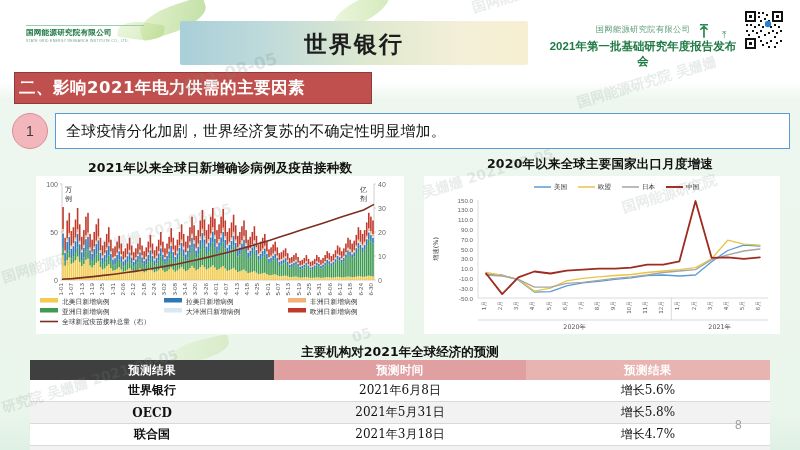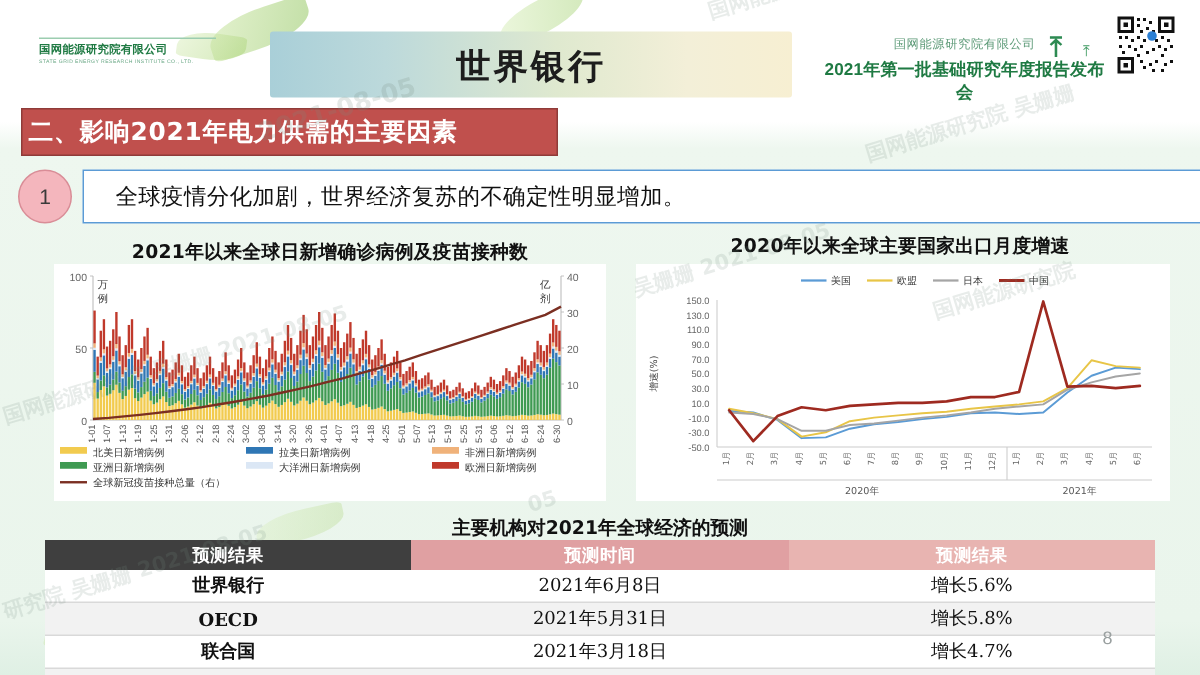--- a/index.html
+++ b/index.html
@@ -67,21 +67,21 @@
   
   .bullet-circle{
     position:absolute;left:12px;top:113px;width:34px;height:34px;border-radius:50%;
     background:#f4b6bd;border:1.4px solid #d98d97;
     display:flex;align-items:center;justify-content:center;
     font-size:14px;color:#3a3a3a;font-weight:normal;
   }
   .bullet-box{
     position:absolute;left:55px;top:113px;width:733px;height:34px;
     background:#ffffff;border:1.4px solid #5b9bd5;
-    display:flex;align-items:center;padding-left:11px;
+    display:flex;align-items:center;
   }
   .bullet-box .txt{
     font-size:15px;color:#111;padding-left:10px;letter-spacing:.2px;
     font-family:"DejaVu Sans","Liberation Sans",sans-serif;
   }
 
   
   .chart-title{
     position:absolute;font-size:12.5px;font-weight:bold;color:#111;text-align:center;
     font-family:"DejaVu Sans","Liberation Sans",sans-serif;letter-spacing:.2px;

